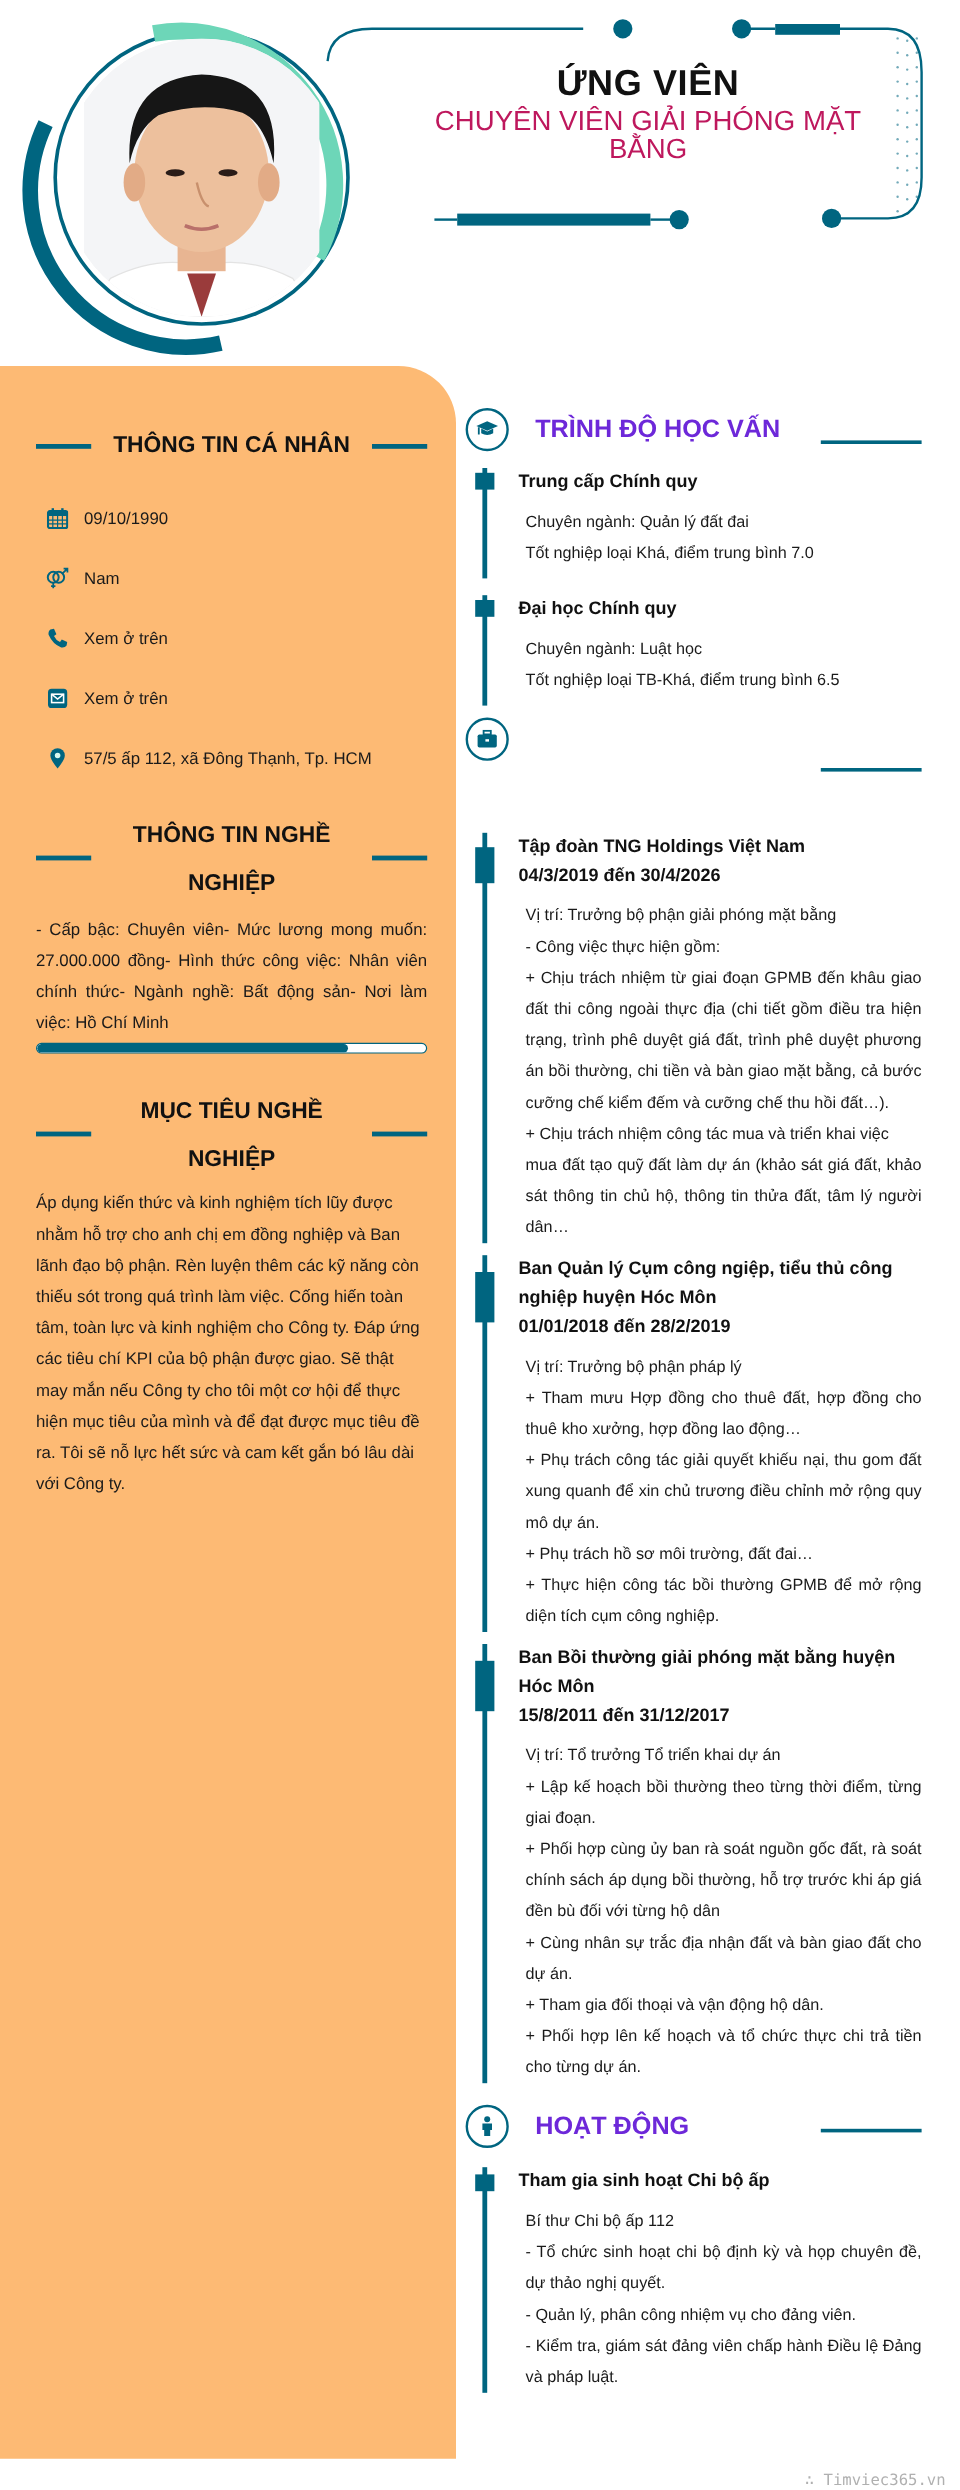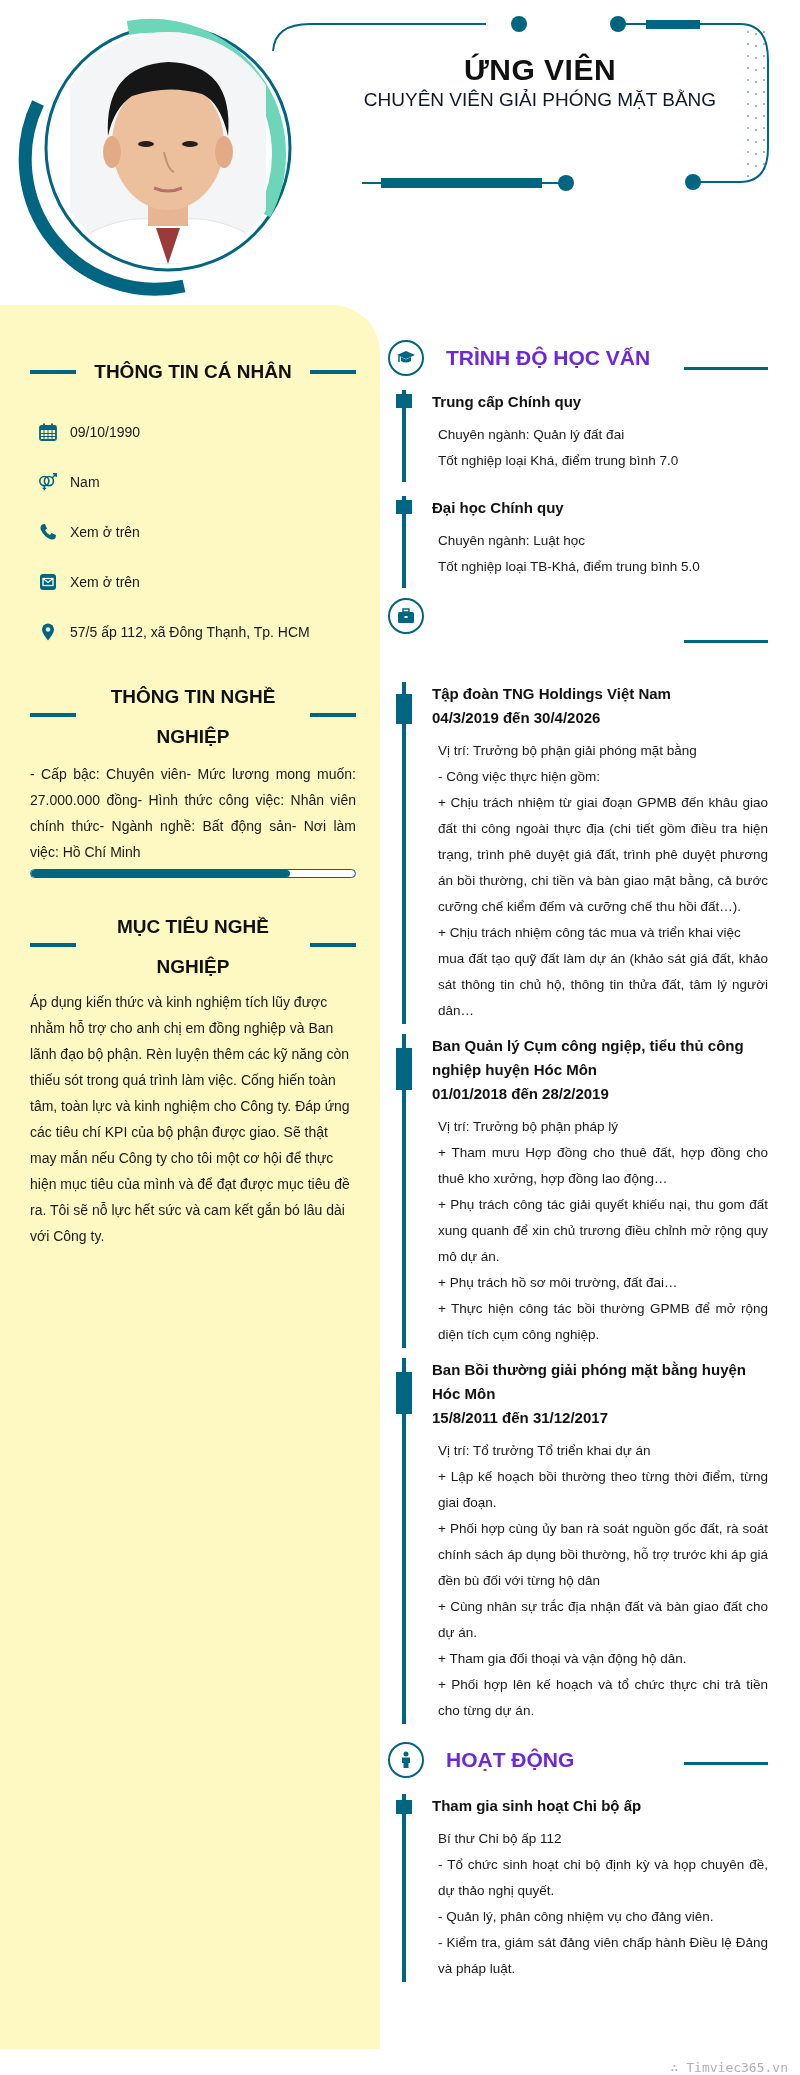--- a/index.html
+++ b/index.html
@@ -6,24 +6,24 @@
   html, body { width: 800px; background: #ffffff; }
   body { font-family: "Liberation Sans", "DejaVu Sans", sans-serif; color: #1a1a1a; position: relative; height: 2075px; overflow: hidden; }
 
   
   .header { position: absolute; left: 0; top: 0; width: 708px; height: 300px; }
   .header svg.deco { position: absolute; left: 0; top: 0; }
   .avatar-wrap { position: absolute; left: 80px; top: 32px; width: 190px; height: 220px; border-radius: 50%; overflow: hidden; }
   .avatar { position: absolute; left: 50%; top: 50%; width: 196px; height: 196px; margin-left: -98px; margin-top: -98px; border-radius: 50%; background: #f2f2f2; overflow: hidden; }
   .title-block { position: absolute; left: 340px; top: 52px; width: 400px; text-align: center; }
   .title-main { font-size: 30px; font-weight: bold; color: #111; letter-spacing: 0.5px; line-height: 36px; }
-  .title-sub { font-size: 19px; color: #0f172a; line-height: 24px; }
+  .title-sub { font-size: 23px; color: #be185d; line-height: 24px; }
 
   
-  .left-panel { position: absolute; left: 0; top: 305px; width: 380px; height: 1744px; background: #fef9c3; border-top-right-radius: 48px; }
+  .left-panel { position: absolute; left: 0; top: 305px; width: 380px; height: 1744px; background: #fdba74; border-top-right-radius: 48px; }
   .lp-inner { position: absolute; left: 30px; top: 0; width: 326px; }
   .sec-head { position: relative; text-align: center; font-weight: bold; font-size: 19px; color: #111; }
   .sec-head .line { position: absolute; height: 4px; background: #006580; width: 46px; }
   .sec-head .line.l { left: 0; }
   .sec-head .line.r { right: 0; }
 
   .personal-head { position: absolute; top: 50px; left: 0; width: 326px; height: 34px; line-height: 34px; }
   .personal-head .line { top: 15px; }
   .info-list { position: absolute; top: 102px; left: 0; width: 326px; }
   .info-item { display: flex; align-items: center; height: 50px; font-size: 14px; color: #1a1a1a; }
@@ -258,36 +258,36 @@
       <div>Tốt nghiệp loại Khá, điểm trung bình 7.0</div>
     </div>
   </div>
 
   <div class="tl" style="margin-top:14px;height:92px;">
     <span class="bar"></span>
     <span class="mark" style="top:4px;height:14px;"></span>
     <div class="tl-title">Đại học Chính quy</div>
     <div class="tl-body">
       <div>Chuyên ngành: Luật học</div>
-      <div>Tốt nghiệp loại TB-Khá, điểm trung bình 5.0</div>
+      <div>Tốt nghiệp loại TB-Khá, điểm trung bình 6.5</div>
     </div>
   </div>
 
   <div class="rsec-head" style="margin-top:10px;height:80px;">
     <span class="rsec-icon">
       <svg width="18" height="16" viewBox="0 0 18 16">
           <rect x="6" y="1" width="6" height="3" fill="none" stroke="#006580" stroke-width="1.5"></rect>
           <rect x="1" y="4" width="16" height="11" rx="1.5" fill="#006580"></rect>
           <rect x="7.5" y="8" width="3" height="2" fill="#ffffff"></rect>
         </svg>
     </span>
     <span class="rsec-line" style="top:42px;"></span>
   </div>
 
-  <div class="tl" style="margin-top:4px;">
+  <div class="tl" style="margin-top:16px;">
     <span class="bar"></span>
     <span class="mark" style="top:12px;height:30px;"></span>
     <div class="tl-title">Tập đoàn TNG Holdings Việt Nam</div>
     <div class="tl-title">04/3/2019 đến 30/4/2026</div>
     <div class="tl-body">
       <div>Vị trí: Trưởng bộ phận giải phóng mặt bằng</div>
       <div>- Công việc thực hiện gồm:</div>
       <div>+ Chịu trách nhiệm từ giai đoạn GPMB đến khâu giao đất thi công ngoài thực địa (chi tiết gồm điều tra hiện trạng, trình phê duyệt giá đất, trình phê duyệt phương án bồi thường, chi tiền và bàn giao mặt bằng, cả bước cưỡng chế kiểm đếm và cưỡng chế thu hồi đất…).</div>
       <div>+ Chịu trách nhiệm công tác mua và triển khai việc</div>
       <div>mua đất tạo quỹ đất làm dự án (khảo sát giá đất, khảo sát thông tin chủ hộ, thông tin thửa đất, tâm lý người dân…</div>

